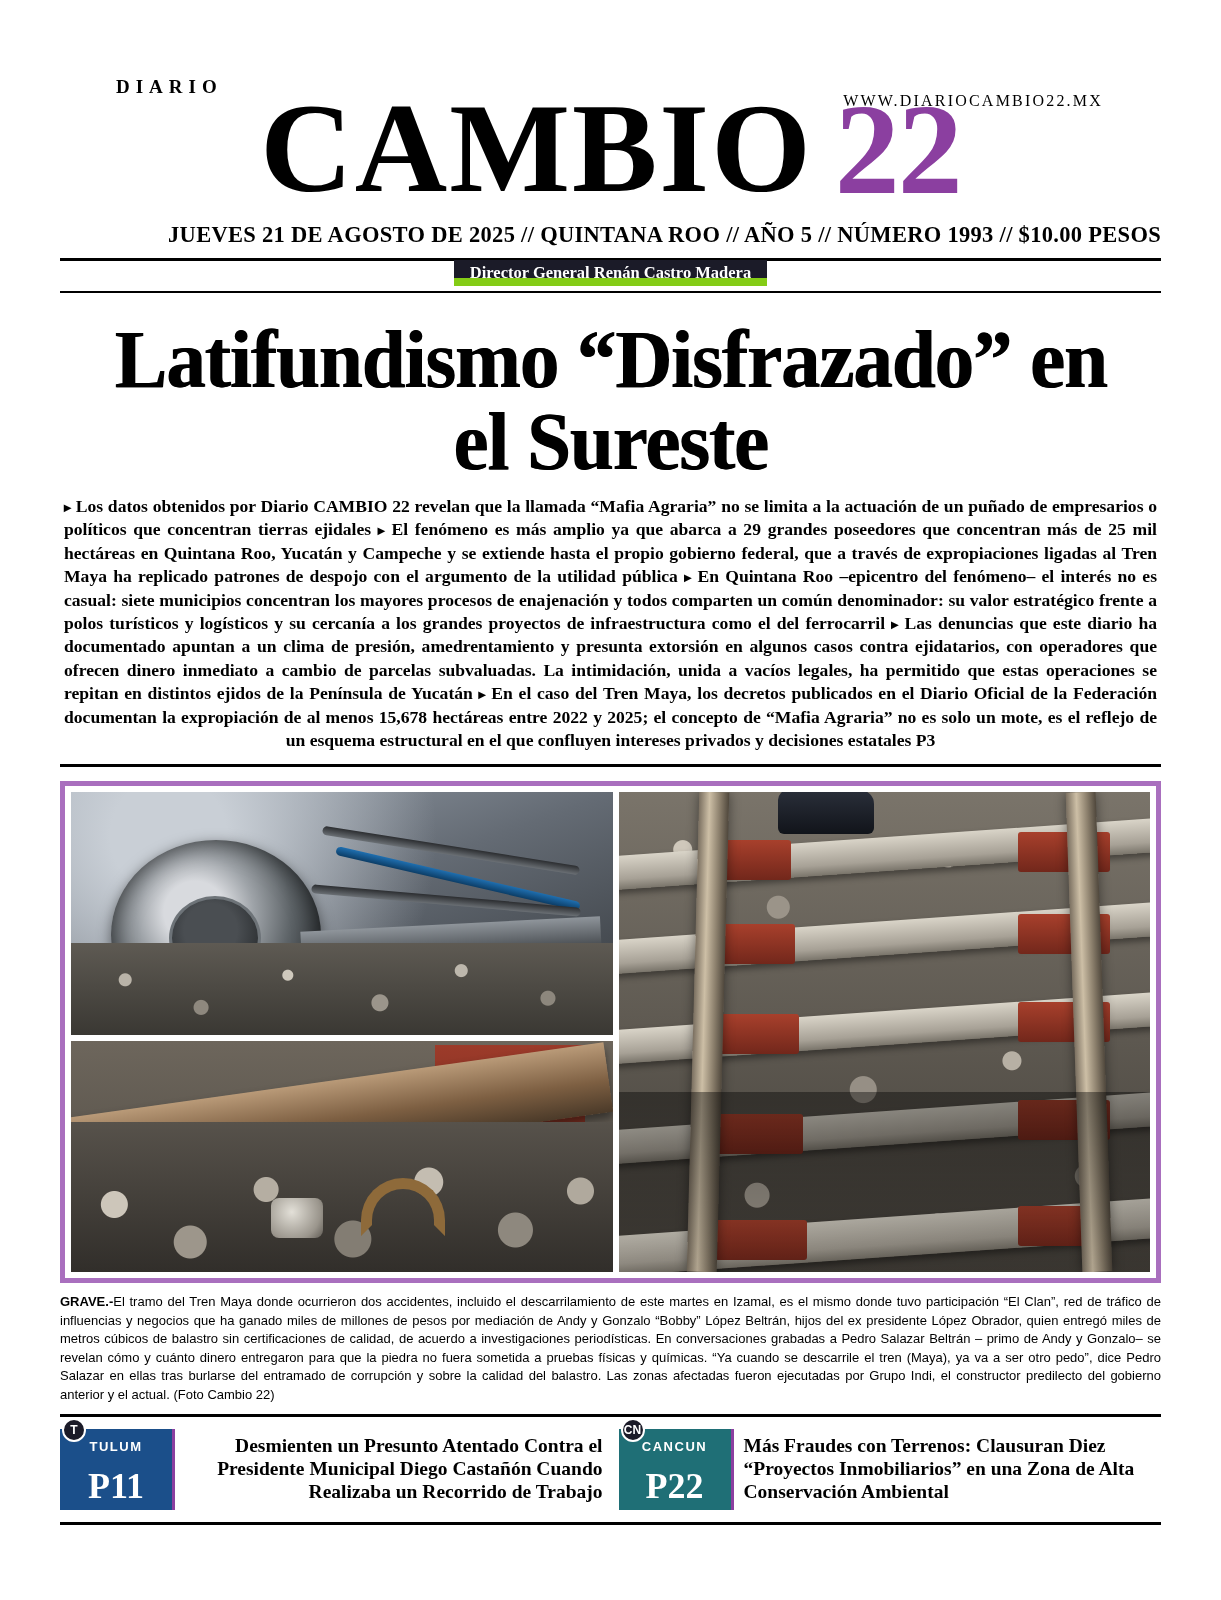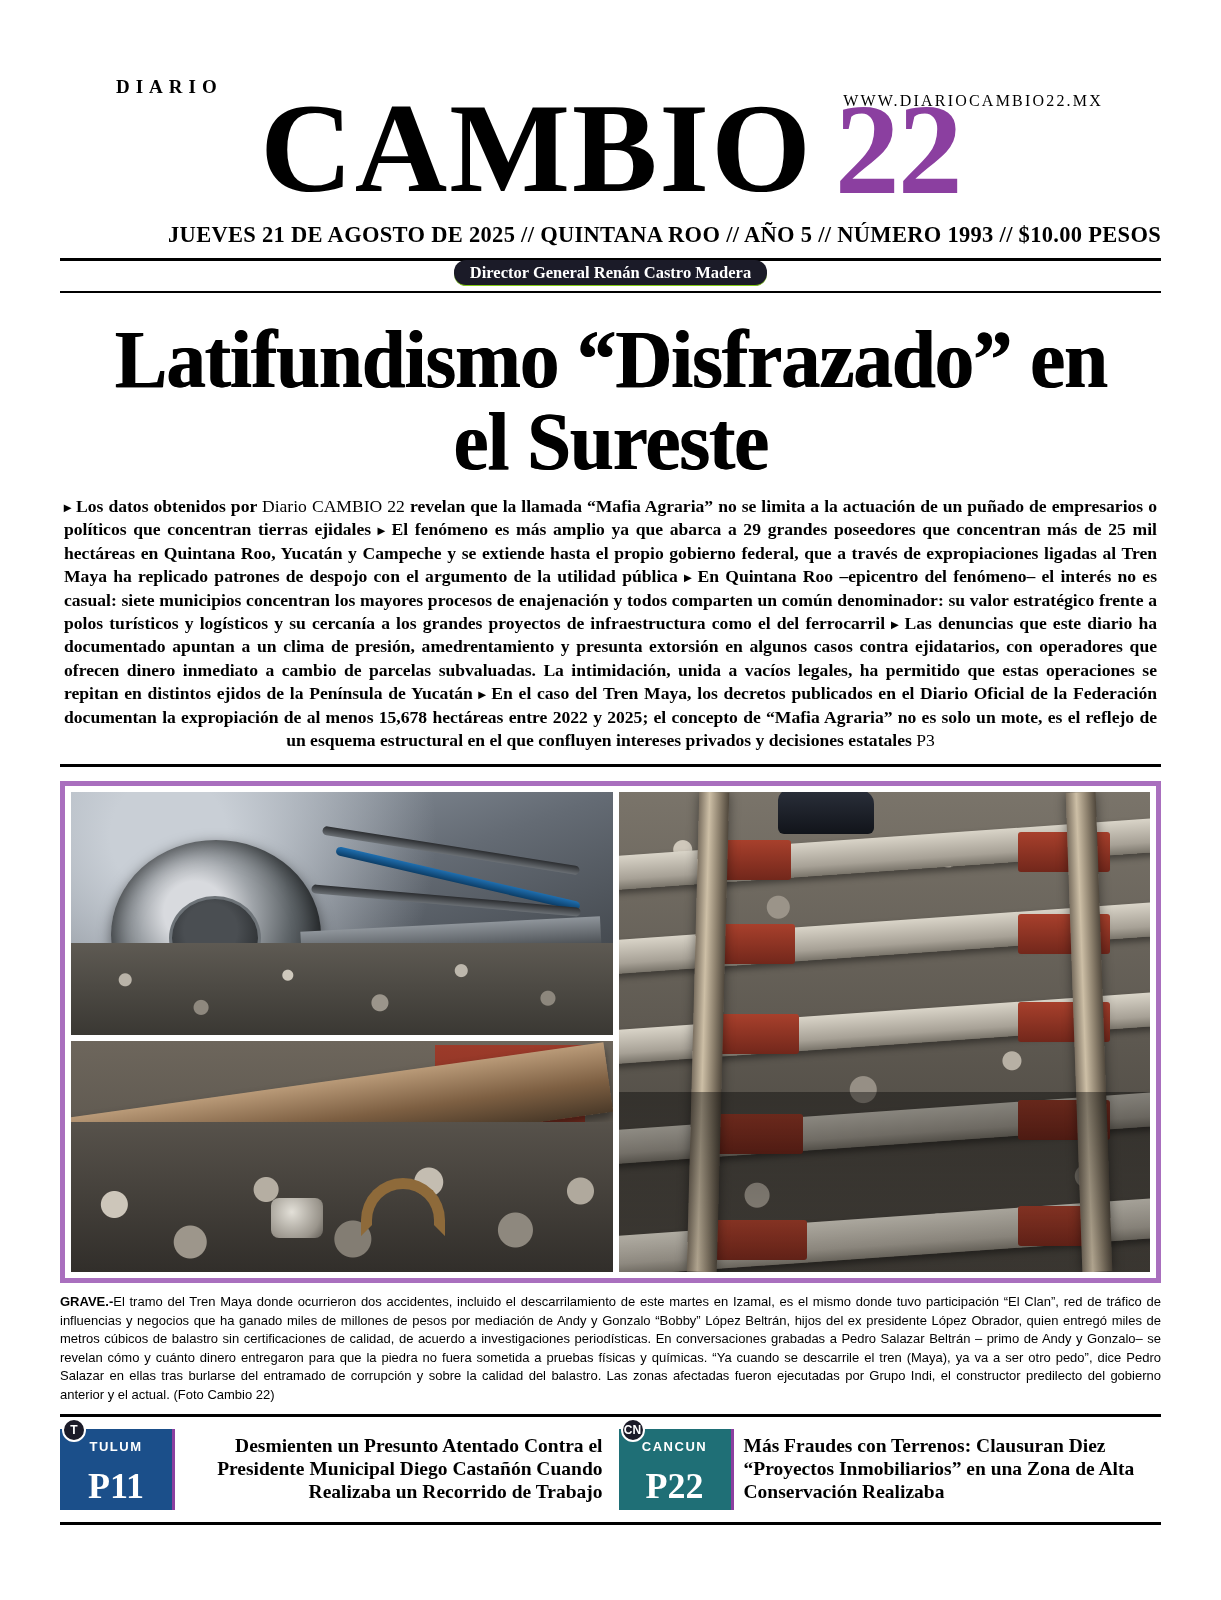--- a/index.html
+++ b/index.html
@@ -65,23 +65,22 @@
   }
   .rule-thick { border-top: 3px solid #000; margin-top: 10px; }
   .director-row {
     position: relative; height: 26px; margin-top: 0;
     display: flex; justify-content: center;
   }
   .director-box {
     background: #1b1b28; color: #fff;
     font-size: 16.5px; font-weight: 700;
     padding: 3px 16px 4px;
-    border-bottom: 1px solid #84cc16;
+    border-bottom: 8px solid #84cc16;
     transform: translateY(-1px);
-    border-radius: 12px;
   }
   .rule-under-director { border-top: 2px solid #000; margin-top: 4px; }
 
   
   .headline {
     text-align: center;
     font-family: "Liberation Serif", serif;
     font-weight: 700;
     font-size: 82px;
     line-height: 1;
@@ -93,21 +92,21 @@
 
   
   .lead {
     text-align: justify;
     text-align-last: center;
     font-size: 17.6px;
     line-height: 1.33;
     padding: 6px 4px 0;
     font-weight: 600;
   }
-  .lead b { font-weight: 400; }
+  .lead b { font-weight: 700; }
   .arrow { font-size: 14px; }
   .rule-after-lead { border-top: 3px solid #000; margin-top: 12px; }
 
   
   .photo-frame {
     margin-top: 14px;
     border: 5px solid #a96fbe;
     padding: 6px;
     background: #fff;
   }
@@ -399,17 +398,17 @@
         <div class="badge-page">P11</div>
       </div>
       <div class="teaser-text">Desmienten un Presunto Atentado Contra el Presidente Municipal Diego Castañón Cuando Realizaba un Recorrido de Trabajo</div>
     </div>
     <div class="teaser">
       <div class="badge-col badge-teal">
         <div class="badge-initial">CN</div>
         <div class="badge-city">CANCUN</div>
         <div class="badge-page">P22</div>
       </div>
-      <div class="teaser-text left">Más Fraudes con Terrenos: Clausuran Diez “Proyectos Inmobiliarios” en una Zona de Alta Conservación Realizaba</div>
+      <div class="teaser-text left">Más Fraudes con Terrenos: Clausuran Diez “Proyectos Inmobiliarios” en una Zona de Alta Conservación Ambiental</div>
     </div>
   </div>
   <div class="rule-bottom"></div>
 </div>
 
 </body></html>

